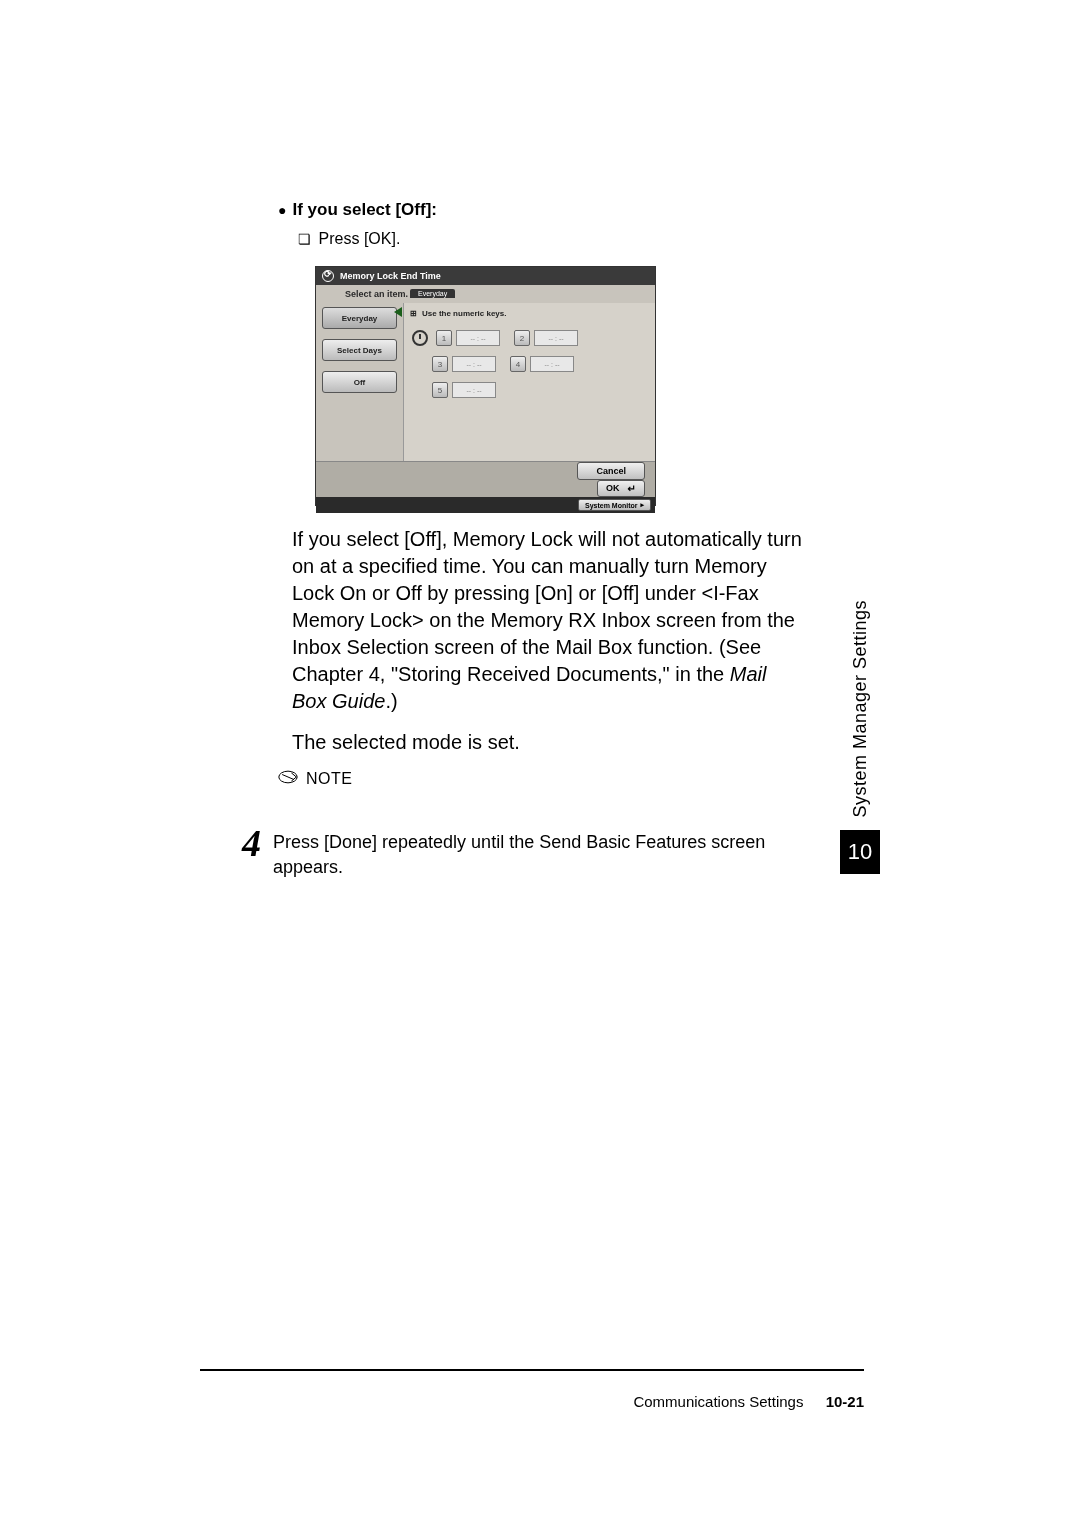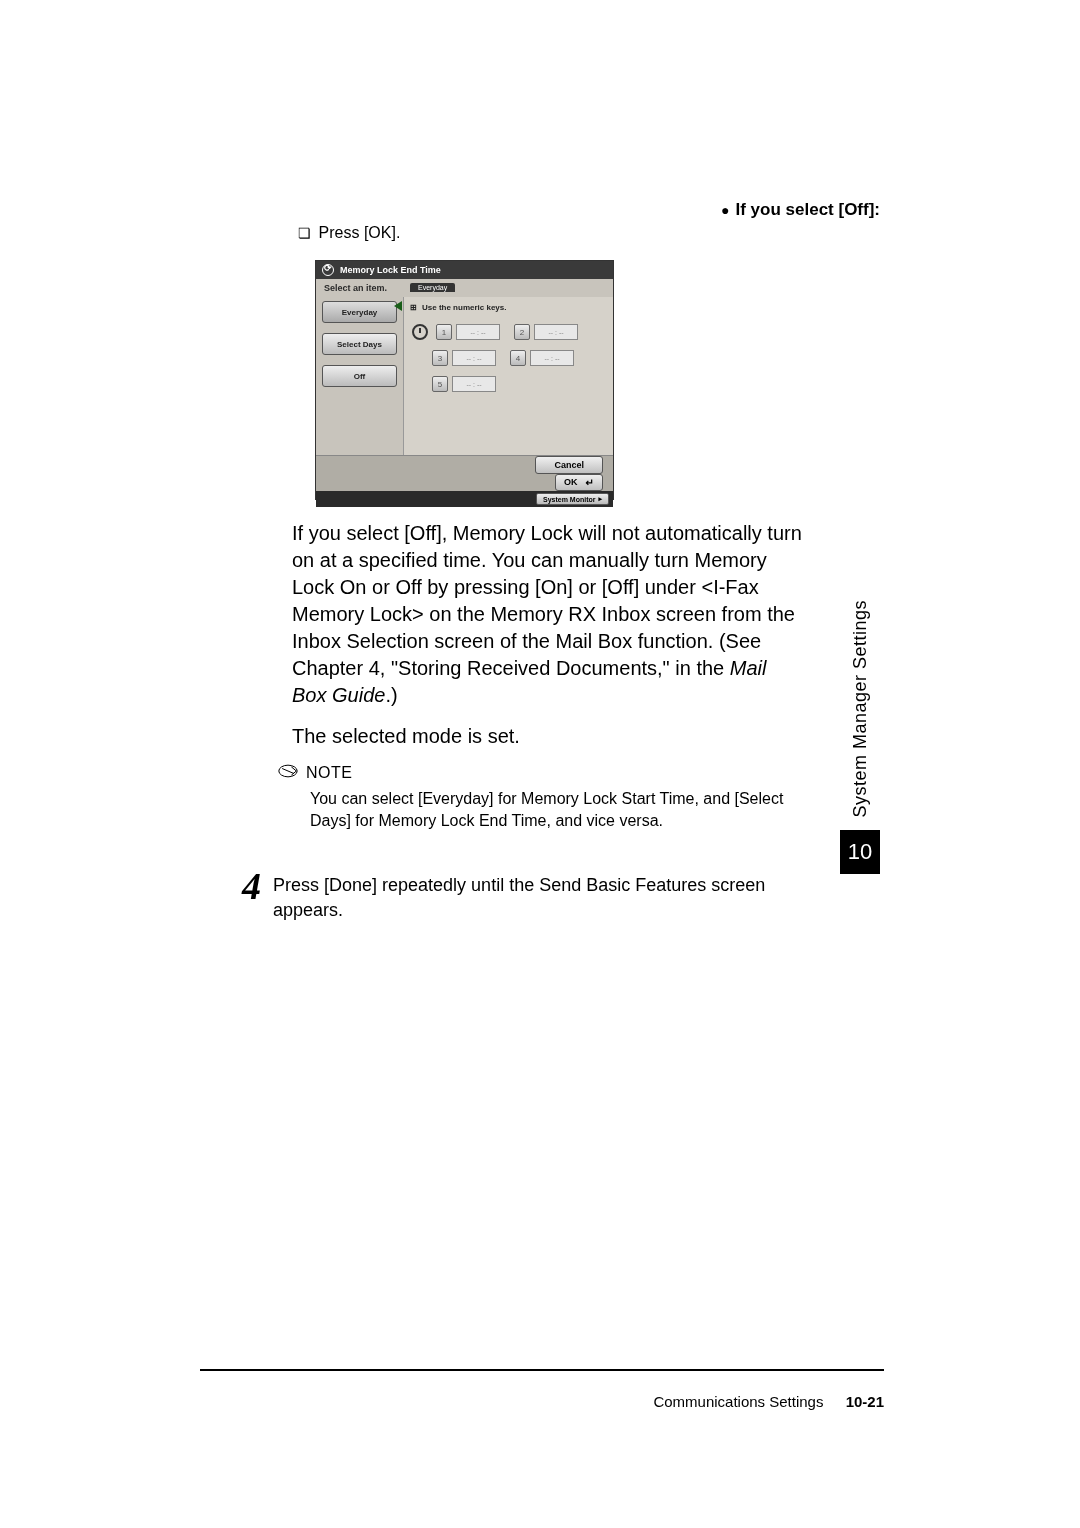--- a/index.html
+++ b/index.html
@@ -16,40 +16,39 @@
       color: #000;
     }
     .page {
       padding: 200px 200px 0 260px;
       position: relative;
     }
     .bullet-heading {
       font-weight: bold;
       font-size: 17px;
       margin-left: 18px;
-      margin-bottom: 4px;
-      text-align: right;
+      margin-bottom: 10px;
     }
     .bullet-heading::before {
       content: "●";
       margin-right: 6px;
       font-size: 14px;
     }
     .sub-bullet {
       font-size: 16px;
       margin-left: 38px;
       margin-bottom: 18px;
     }
     .sub-bullet::before {
       content: "❏";
       margin-right: 8px;
       font-size: 14px;
     }
     .screenshot {
-      width: 299px;
+      width: 341px;
       height: 240px;
       margin-left: 55px;
       background: #c8c4bc;
       border: 1px solid #333;
       position: relative;
       font-size: 10px;
       margin-bottom: 20px;
     }
     .ss-titlebar {
       background: #3a3a3a;
@@ -76,20 +75,21 @@
       font-size: 9px;
       position: absolute;
       top: -2px;
       left: 1px;
     }
     .ss-subtitle {
       padding: 4px 8px;
       font-size: 9px;
       font-weight: bold;
       color: #2a2a2a;
+      margin-left: 21px;
     }
     .ss-body {
       display: flex;
       height: 158px;
     }
     .ss-left {
       width: 88px;
       padding: 4px 6px;
       border-right: 1px solid #999;
       display: flex;
@@ -333,21 +333,21 @@
       font-size: 22px;
       font-weight: normal;
       display: flex;
       align-items: center;
       justify-content: center;
     }
     .footer {
       position: absolute;
       bottom: 118px;
       left: 200px;
-      right: 196px;
+      right: 216px;
     }
     .footer-line {
       height: 2.5px;
       background: #000;
       margin-bottom: 22px;
     }
     .footer-text {
       text-align: right;
       font-size: 15px;
     }
@@ -426,21 +426,20 @@
   <div class="note-row">
     <span class="note-icon">
       <svg viewBox="0 0 24 16">
         <ellipse cx="12" cy="8" rx="11" ry="7" fill="none" stroke="#000" stroke-width="1.2"></ellipse>
         <line x1="5" y1="5" x2="19" y2="11" stroke="#000" stroke-width="1.2"></line>
         <path d="M16 3 L22 8 L16 13" fill="none" stroke="#000" stroke-width="1.2"></path>
       </svg>
     </span>
     <span class="note-label">NOTE</span>
   </div>
-  <div class="note-text">You can select [Everyday] for Memory Lock Start Time, and [Select Days] for Memory Lock End Time, and vice versa.</div>
 
   <div class="step-block">
     <div class="step-num">4</div>
     <div class="step-text">Press [Done] repeatedly until the Send Basic Features screen appears.</div>
   </div>
 </div>
 
 <div class="side-tab">
   <div class="side-text">System Manager Settings</div>
   <div class="side-num">10</div>

